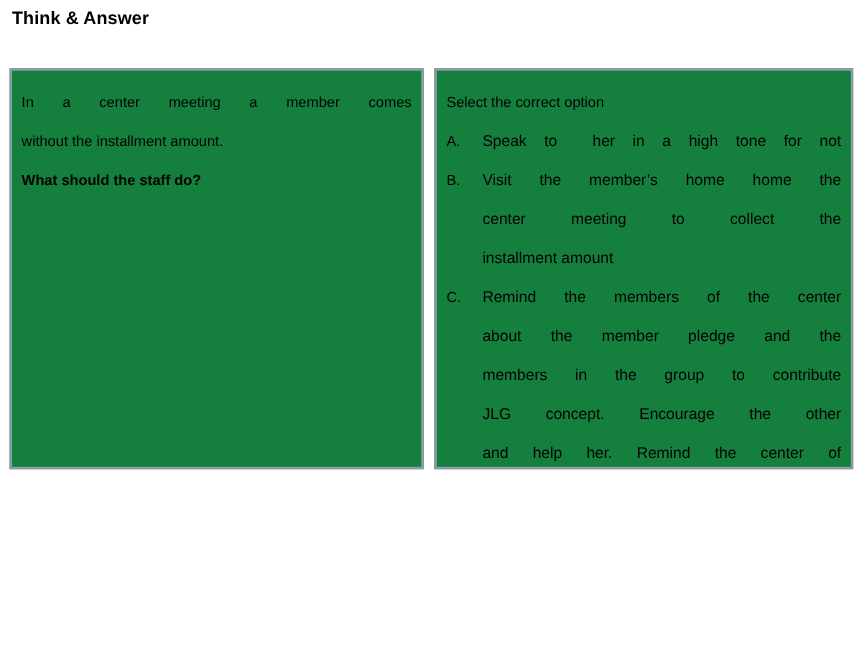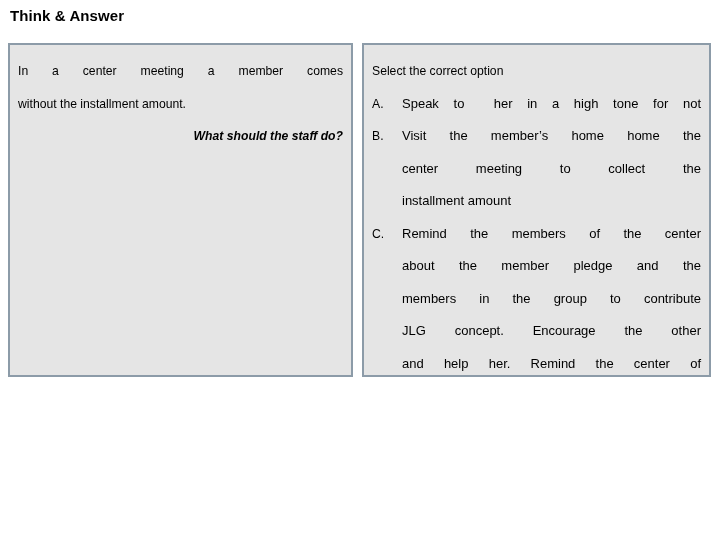--- a/index.html
+++ b/index.html
@@ -22,25 +22,25 @@
     top: 8px;
     font-size: 15px;
     font-weight: bold;
     letter-spacing: 0.1px;
     line-height: 16px;
     white-space: pre;
   }
 
   .panel {
     position: absolute;
-    top: 43px;
+    top: 57px;
     height: 334px;
     box-sizing: border-box;
     border: 2px solid #8c9ba8;
-    background: #e5e5e5;
+    background: #15803d;
     padding: 10px 8px 6px 8px;
     overflow: hidden;
   }
 
   #panel-scenario {
     left: 8px;
     width: 345px;
   }
 
   #panel-options {
@@ -60,22 +60,20 @@
     text-align: justify;
     text-align-last: justify;
   }
 
   .line.plain {
     text-align: left;
   }
 
   .line.bolditalic {
     font-weight: bold;
-    font-style: italic;
-    text-align: right;
   }
 
   .opt-header {
     font-size: 12.2px;
     line-height: 32.5px;
     font-weight: normal;
     margin: 0;
     white-space: pre;
   }
 

